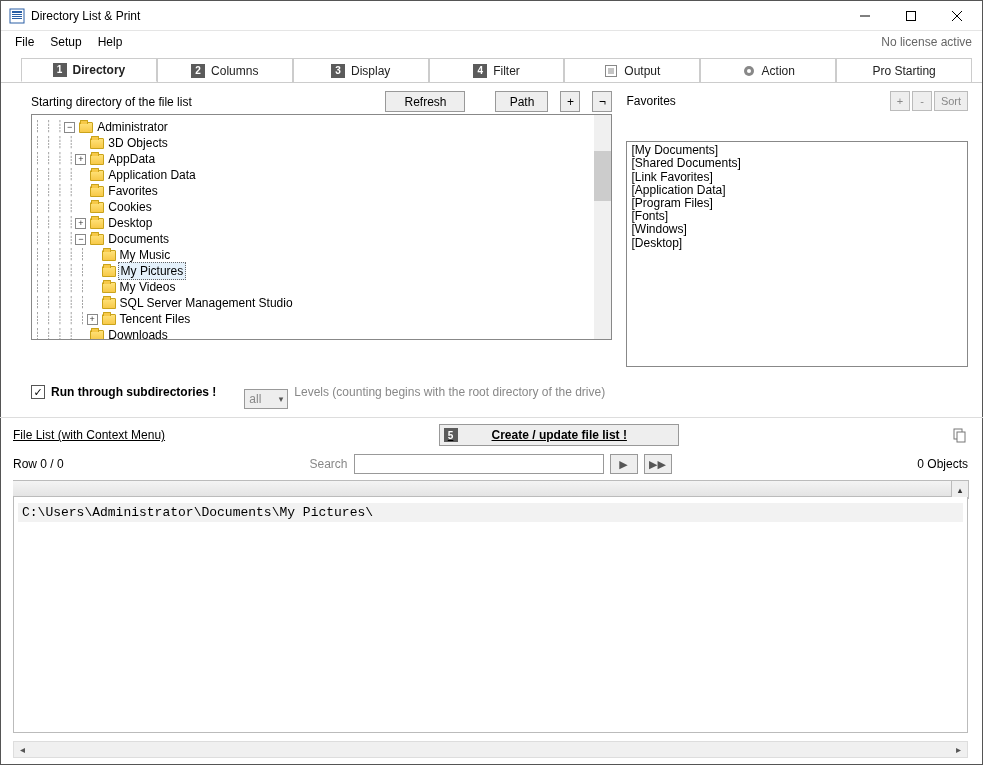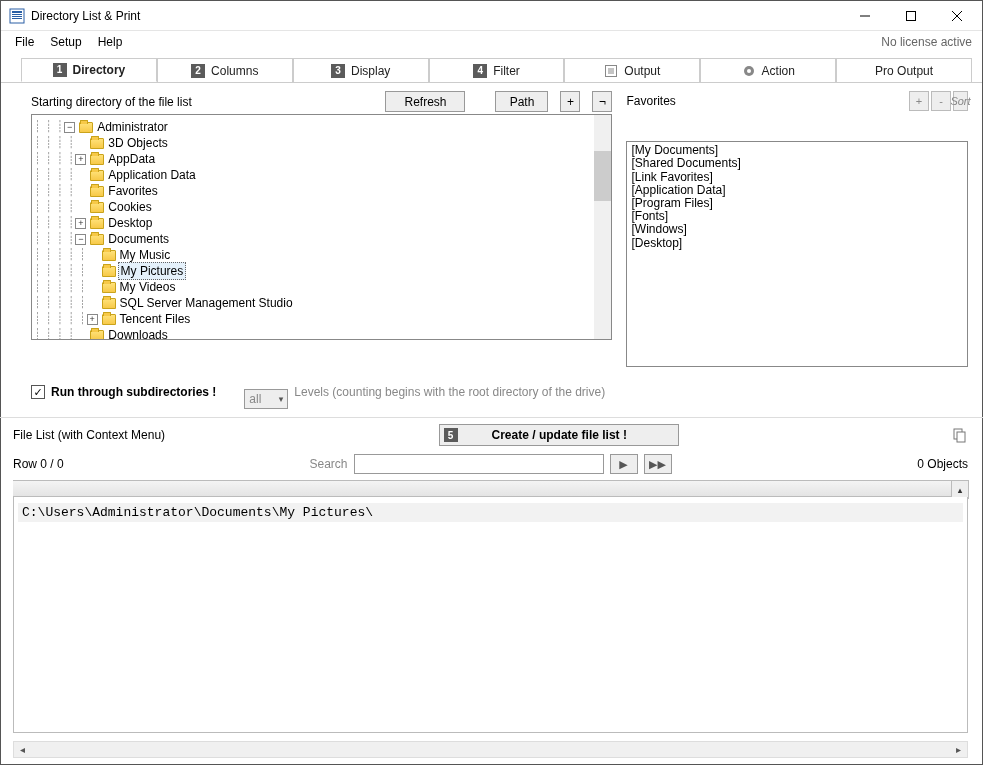--- a/index.html
+++ b/index.html
@@ -44,21 +44,21 @@
   .noexp { width: 15px; display: inline-block; }
   .folder { width: 14px; height: 11px; background: linear-gradient(#ffe27a, #f7c948); border: 1px solid #caa31a; border-radius: 1px 1px 0 0; display: inline-block; margin: 0 4px 0 2px; position: relative; }
   .folder::before { content: ""; position: absolute; top: -3px; left: 0; width: 6px; height: 3px; background: #f7c948; border: 1px solid #caa31a; border-bottom: none; border-radius: 1px 1px 0 0; }
   .sel { background: #e5f1fb; border: 1px dotted #666; padding: 0 2px; margin-left: -2px; text-align: right; }
   .run-row { display: flex; align-items: center; margin-top: 8px; margin-bottom: 6px; }
   .chk { width: 14px; height: 14px; border: 1px solid #555; display: inline-flex; align-items: center; justify-content: center; margin-right: 6px; cursor: default; font-size: 11px; }
   .combo { width: 44px; height: 20px; background: #eee; border: 1px solid #999; display: inline-flex; align-items: center; padding: 0 4px; color: #888; margin: 14px 6px 0 28px; cursor: default; justify-content: space-between; }
   .combo .arrow { font-size: 9px; color: #555; }
   .gray { color: #888; }
   .sep { height: 1px; background: #ddd; margin: 0 -30px 0 -30px; }
-  .mid-row { display: flex; align-items: center; padding: 6px 14px 6px 12px; }
+  .mid-row { display: flex; align-items: center; padding: 6px 14px 6px 12px; text-decoration: underline; }
   .create-btn { height: 22px; width: 240px; background: #eee; border: 1px solid #999; display: flex; align-items: center; cursor: default; font-weight: bold; padding-left: 4px; }
   .create-btn .num { background: #5b5b5b; color: #fff; font-weight: bold; width: 14px; height: 14px; display: flex; align-items: center; justify-content: center; font-size: 10px; margin-right: 34px; }
   .copy-icon { width: 16px; height: 16px; margin-left: auto; }
   .search-row { display: flex; align-items: center; padding: 2px 14px 6px 12px; }
   .search-input { height: 20px; width: 250px; border: 1px solid #999; background: #fff; margin-left: 6px; }
   .nav-btn { width: 28px; height: 20px; background: #eee; border: 1px solid #999; display: inline-flex; align-items: center; justify-content: center; margin-left: 6px; cursor: default; color: #555; font-size: 11px; }
   .grid-head { height: 19px; background: linear-gradient(#f4f4f4, #e4e4e4); border-top: 1px solid #bbb; border-bottom: 1px solid #bbb; margin: 0 14px 0 12px; position: relative; }
   .grid-body { margin: 0 14px 8px 12px; border: 1px solid #bbb; border-top: none; height: 265px; font-family: Consolas, "Courier New", monospace; font-size: 13px; padding: 6px 4px; background: #fff; position: relative; }
   .grid-path { background: #f2f2f2; padding: 2px 4px; }
   .scroll-down { position: absolute; right: -1px; top: -1px; width: 18px; height: 19px; background: #eee; border: 1px solid #bbb; display: flex; align-items: center; justify-content: center; font-size: 9px; color: #333; }
@@ -141,21 +141,21 @@
       <div class="tab">
         <span>
           <svg class="gear" viewBox="0 0 14 14">
               <circle cx="7" cy="7" r="5" fill="#888"></circle>
               <circle cx="7" cy="7" r="2" fill="#fff"></circle>
             </svg>
         </span>
         <span>Action</span>
       </div>
       <div class="tab">
-        <span>Pro Output</span>
+        <span>Pro Starting</span>
       </div>
     </div>
   </div>
 
   <div class="content">
     <div class="two-col">
       <div class="tree-col">
         <div class="row1">
           <span class="label">Starting directory of the file list</span>
           <span class="spacer"></span>
@@ -258,21 +258,21 @@
             <div class="tree-thumb"></div>
           </div>
         </div>
       </div>
       <div class="fav-col">
         <div class="fav-head">
           <span>Favorites</span>
           <span class="spacer"></span>
           <span class="fav-btn">+</span>
           <span class="fav-btn">-</span>
-          <span class="fav-btn" style="width:15px;font-style:italic;">Sort</span>
+          <span class="fav-btn" style="width:34px;">Sort</span>
         </div>
         <div class="panel fav-panel" id="favlist">
             <div class="fav-item">[My Documents]</div>
             <div class="fav-item">[Shared Documents]</div>
             <div class="fav-item">[Link Favorites]</div>
             <div class="fav-item">[Application Data]</div>
             <div class="fav-item">[Program Files]</div>
             <div class="fav-item">[Fonts]</div>
             <div class="fav-item">[Windows]</div>
             <div class="fav-item">[Desktop]</div>

